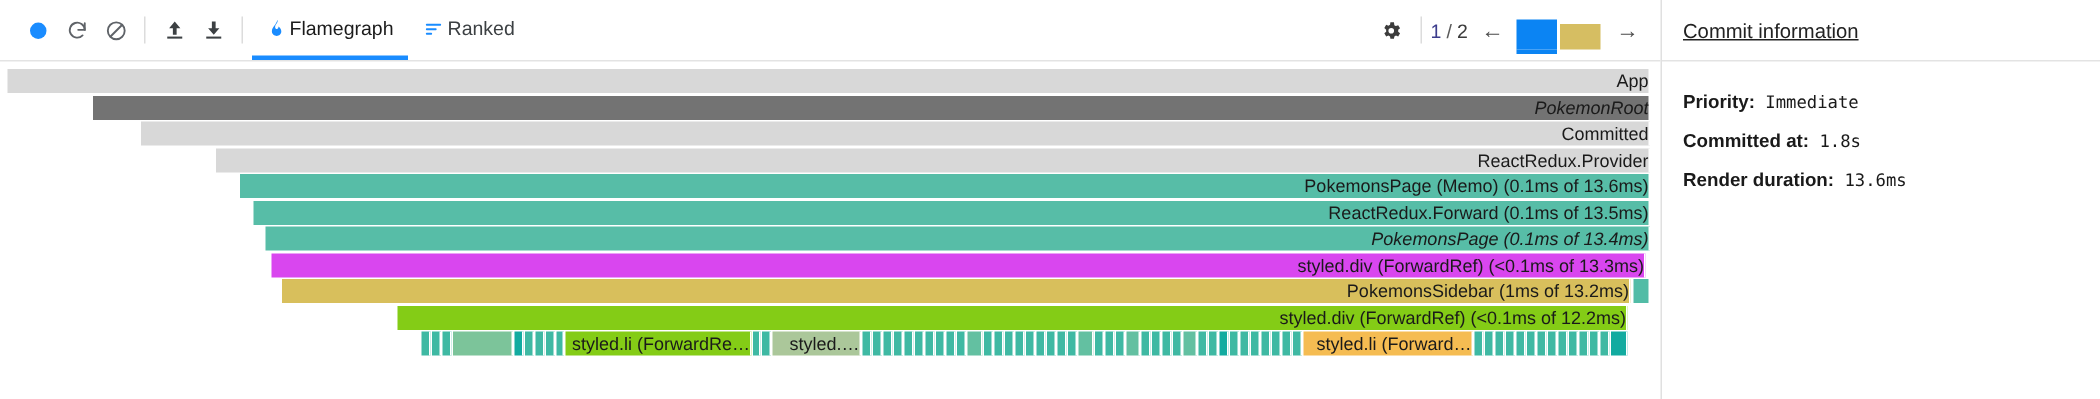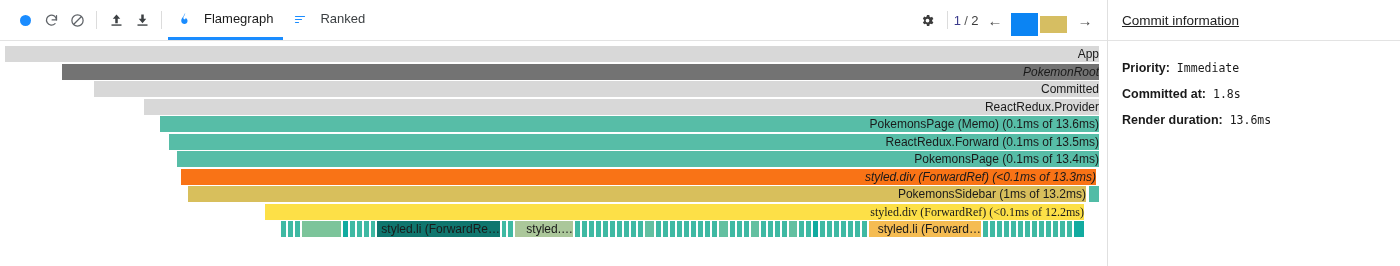--- a/index.html
+++ b/index.html
@@ -40,21 +40,21 @@
     display: flex; align-items: center; justify-content: center;
     color: #5f6368;
     flex: none;
   }
   .divider { width: 1px; height: 18px; background: #dcdcdc; margin: 0 6px; }
 
   .rec-dot { width: 11px; height: 11px; border-radius: 50%; background: #1a8cff; }
 
   .tab {
     height: 40px;
-    display: flex; align-items: center; gap: 13px;
+    display: flex; align-items: center; gap: 2px;
     padding: 0 10px;
     box-sizing: border-box;
     color: #3c4043;
     font-size: 13px;
     border-bottom: 3px solid transparent;
   }
   .tab.active { color: #0b7ae5; border-bottom-color: #1a8cff; }
   .tab.active .tab-label { color: #1b1b1b; }
   .tab-label { font-size: 13px; }
 
@@ -236,44 +236,44 @@
         </div>
         <div class="flame-row" style="top: 57.5px; left: 0px; right: 0px;">
           <div class="node" style="left: 144px; width: 956px; background: rgb(216, 216, 216);">ReactRedux.Provider</div>
         </div>
         <div class="flame-row" style="top: 75px; left: 0px; right: 0px;">
           <div class="node" style="left: 160px; width: 940px; background: rgb(87, 189, 167);">PokemonsPage (Memo) (0.1ms of 13.6ms)</div>
         </div>
         <div class="flame-row" style="top: 92.5px; left: 0px; right: 0px;">
           <div class="node" style="left: 169px; width: 931px; background: rgb(87, 189, 167);">ReactRedux.Forward (0.1ms of 13.5ms)</div>
         </div>
-        <div class="flame-row" style="top: 110px; left: 0px; right: 0px;">
+        <div class="flame-row" style="top: 110px; left: 0px; right: 0px; font-style: italic;">
           <div class="node" style="left: 177px; width: 923px; background: rgb(87, 189, 167);">PokemonsPage (0.1ms of 13.4ms)</div>
         </div>
         <div class="flame-row" style="top: 127.5px; left: 0px; right: 0px;">
-          <div class="node" style="left: 181px; width: 916px; background: #f97316; font-style: italic;">styled.div (ForwardRef) (&lt;0.1ms of 13.3ms)</div>
+          <div class="node" style="left: 181px; width: 916px; background: #d946ef;">styled.div (ForwardRef) (&lt;0.1ms of 13.3ms)</div>
         </div>
         <div class="flame-row" style="top: 145px; left: 0px; right: 0px;">
           <div class="node" style="left: 188px; width: 899px; background: rgb(216, 191, 92);">PokemonsSidebar (1ms of 13.2ms)</div>
           <div class="node tiny" style="left: 1089px; width: 11px; background: rgb(82, 188, 166);"></div>
         </div>
         <div class="flame-row" style="top: 162.5px; left: 0px; right: 0px;">
-          <div class="node" style="left: 265px; width: 820px; background: #fde047; font-family: Liberation Serif, serif;">styled.div (ForwardRef) (&lt;0.1ms of 12.2ms)</div>
+          <div class="node" style="left: 265px; width: 820px; background: #84cc16;">styled.div (ForwardRef) (&lt;0.1ms of 12.2ms)</div>
         </div>
         <div class="flame-row" style="top: 180px; left: 0px; right: 0px;">
           <div class="node tiny" style="left: 281px; width: 6px; background: rgb(63, 185, 163);"></div>
           <div class="node tiny" style="left: 288px; width: 6px; background: rgb(63, 185, 163);"></div>
           <div class="node tiny" style="left: 295px; width: 6px; background: rgb(63, 185, 163);"></div>
           <div class="node" style="left: 302px; width: 40px; background: rgb(124, 196, 154);"></div>
           <div class="node tiny" style="left: 343px; width: 6px; background: rgb(18, 171, 160);"></div>
           <div class="node tiny" style="left: 350px; width: 6px; background: rgb(63, 185, 163);"></div>
           <div class="node tiny" style="left: 357px; width: 6px; background: rgb(63, 185, 163);"></div>
           <div class="node tiny" style="left: 364px; width: 6px; background: rgb(63, 185, 163);"></div>
           <div class="node tiny" style="left: 371px; width: 5px; background: rgb(63, 185, 163);"></div>
-          <div class="node" style="left: 377px; width: 124px; background: #0f766e;">styled.li (ForwardRe…</div>
+          <div class="node" style="left: 377px; width: 124px; background: #84cc16;">styled.li (ForwardRe…</div>
           <div class="node tiny" style="left: 502px; width: 5px; background: rgb(63, 185, 163);"></div>
           <div class="node tiny" style="left: 508px; width: 6px; background: rgb(63, 185, 163);"></div>
           <div class="node" style="left: 515px; width: 59px; background: rgb(171, 199, 154);">styled.…</div>
           <div class="node tiny" style="left: 575px; width: 6px; background: rgb(63, 185, 163);"></div>
           <div class="node tiny" style="left: 582px; width: 6px; background: rgb(63, 185, 163);"></div>
           <div class="node tiny" style="left: 589px; width: 6px; background: rgb(63, 185, 163);"></div>
           <div class="node tiny" style="left: 596px; width: 6px; background: rgb(63, 185, 163);"></div>
           <div class="node tiny" style="left: 603px; width: 6px; background: rgb(63, 185, 163);"></div>
           <div class="node tiny" style="left: 610px; width: 6px; background: rgb(63, 185, 163);"></div>
           <div class="node tiny" style="left: 617px; width: 6px; background: rgb(63, 185, 163);"></div>

